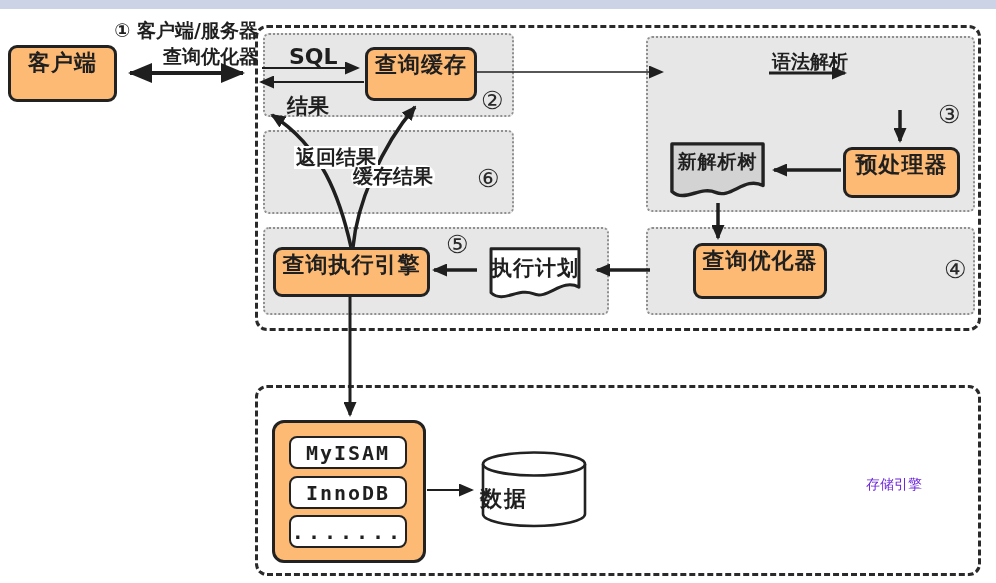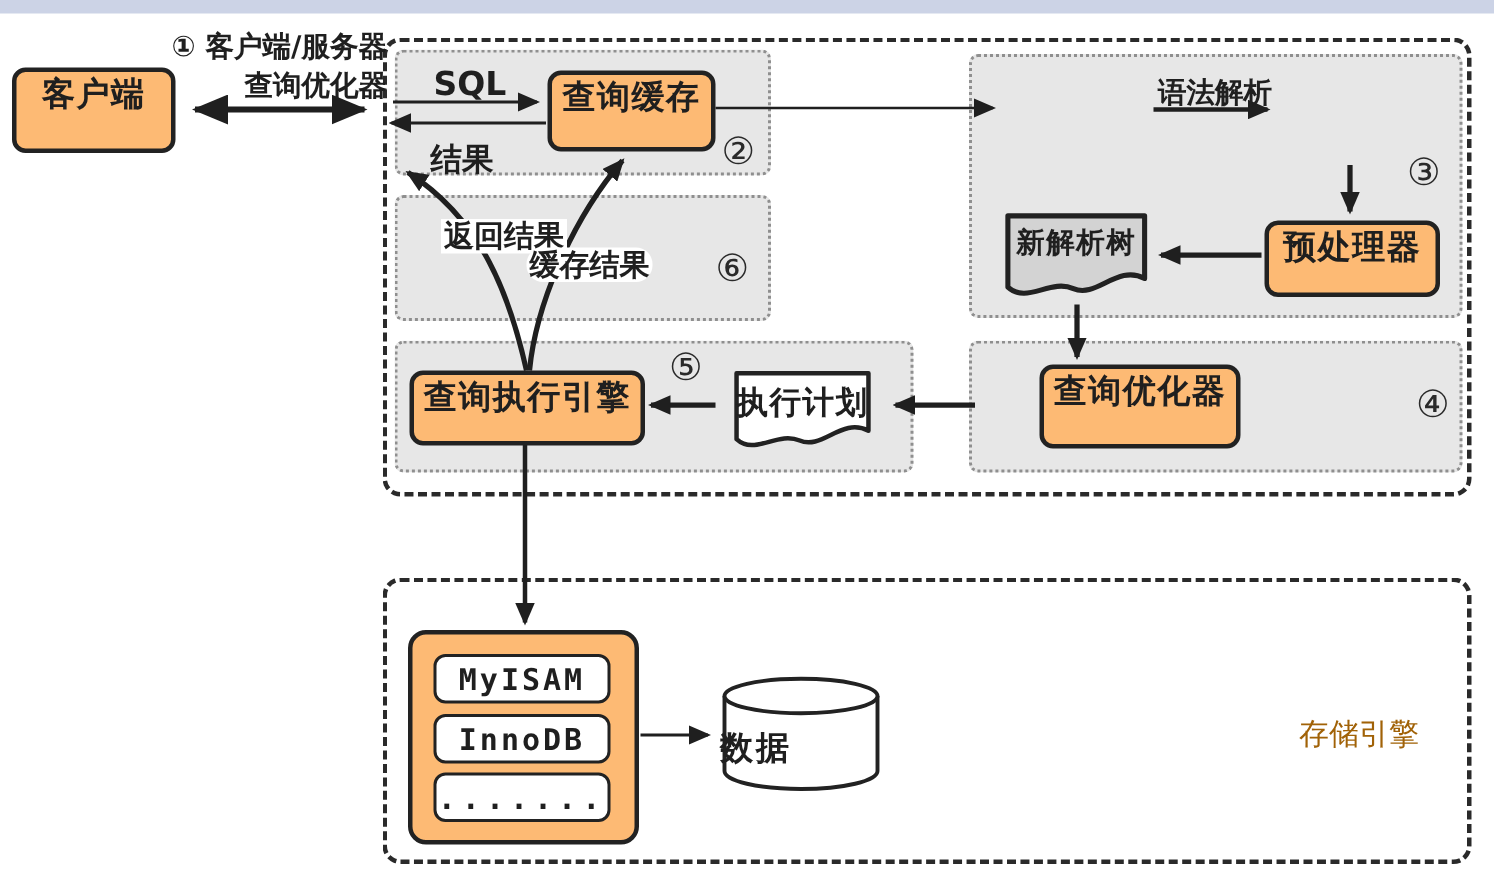--- a/index.html
+++ b/index.html
@@ -151,15 +151,15 @@
   <div class="engine-chip z4" style="left:289px;top:515px;width:114px;height:29px;letter-spacing:4px;">.......</div>
 
   <div class="cyl z4" style="left:480px;top:450px;width:108px;height:80px;">
     <svg width="108" height="80" viewBox="0 0 108 80">
       <path d="M3,14 L3,64 A51,12 0 0 0 105,64 L105,14" fill="#ffffff" stroke="#222" stroke-width="2.6"></path>
       <ellipse cx="54" cy="14" rx="51" ry="11.5" fill="#ffffff" stroke="#222" stroke-width="2.6"></ellipse>
     </svg>
     <div class="cyl-label">数据</div>
   </div>
 
-  <div class="lbl z4" style="left:866px;top:476px;font-size:20px;font-weight:normal;color:#a16207;">存储引擎</div>
+  <div class="lbl z4" style="left:866px;top:476px;font-size:14px;font-weight:normal;color:#6d28d9;">存储引擎</div>
 
 </div>
 
 </body></html>

